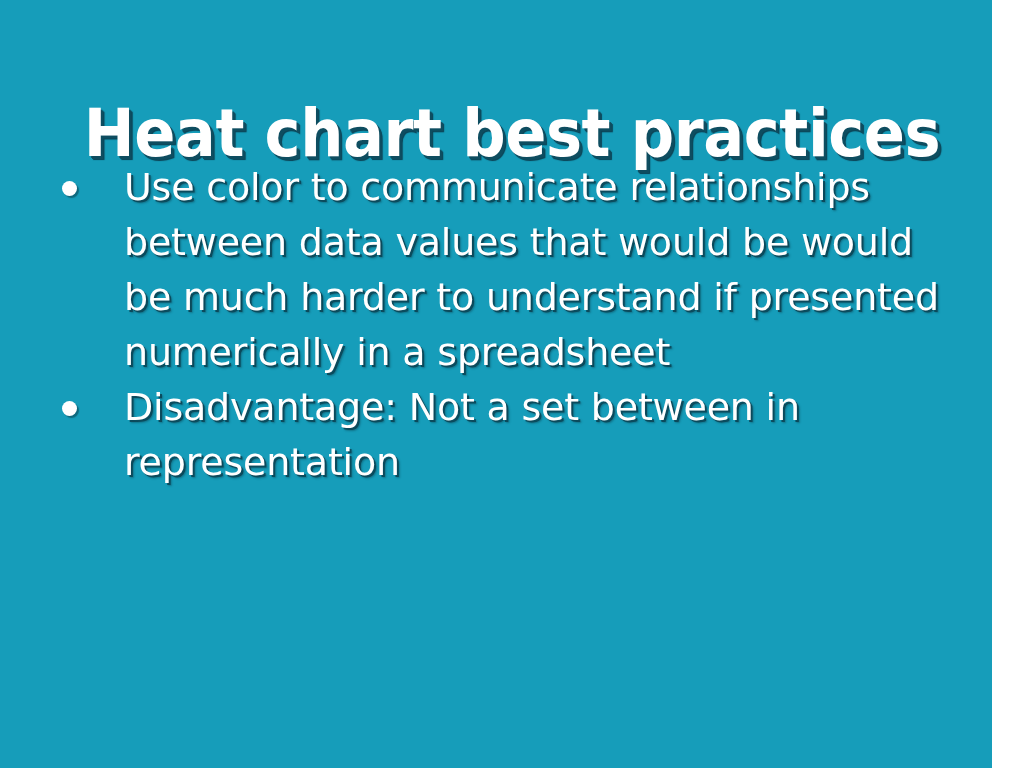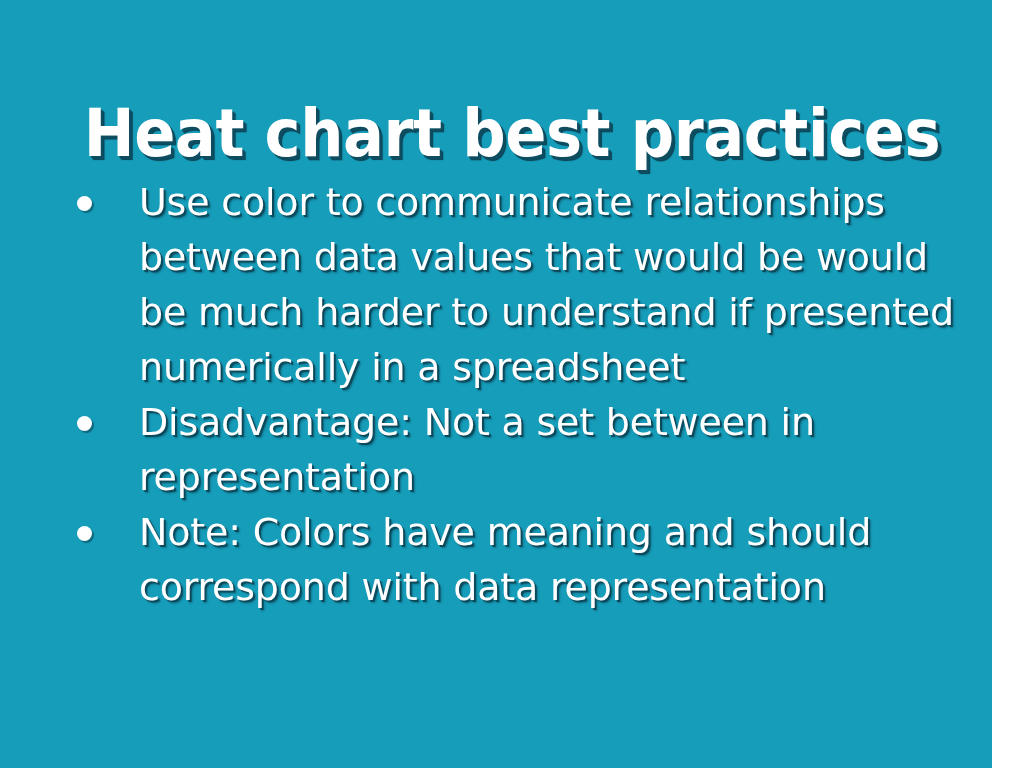--- a/index.html
+++ b/index.html
@@ -43,21 +43,21 @@
        4px 4px 1px #0b4254,
        2px 2px 0   #13576a;
   }
 
   
   #bullet-list {
     position: absolute;
     left: 56px;
     top: 160px;
     width: 900px;
-    margin: 15px;
+    margin: 0;
     padding: 0;
     list-style: none;
   }
 
   .bullet-item {
     position: relative;
     padding-left: 68px;
     margin: 0 0 0 0;
   }
 
@@ -97,20 +97,16 @@
     <li class="bullet-item">
       <span class="bullet-marker"></span>
       <span class="bullet-text">Use color to communicate relationships between data values that would be would be much harder to understand if presented numerically in a spreadsheet</span>
     </li>
 
     <li class="bullet-item">
       <span class="bullet-marker"></span>
       <span class="bullet-text">Disadvantage: Not a set between in representation</span>
     </li>
 
-    <li class="bullet-item">
-      <span class="bullet-marker"></span>
-      <span class="bullet-text">Note: Colors have meaning and should correspond with data representation</span>
-    </li>
 
   </ul>
 
 </div>
 
 </body></html>

